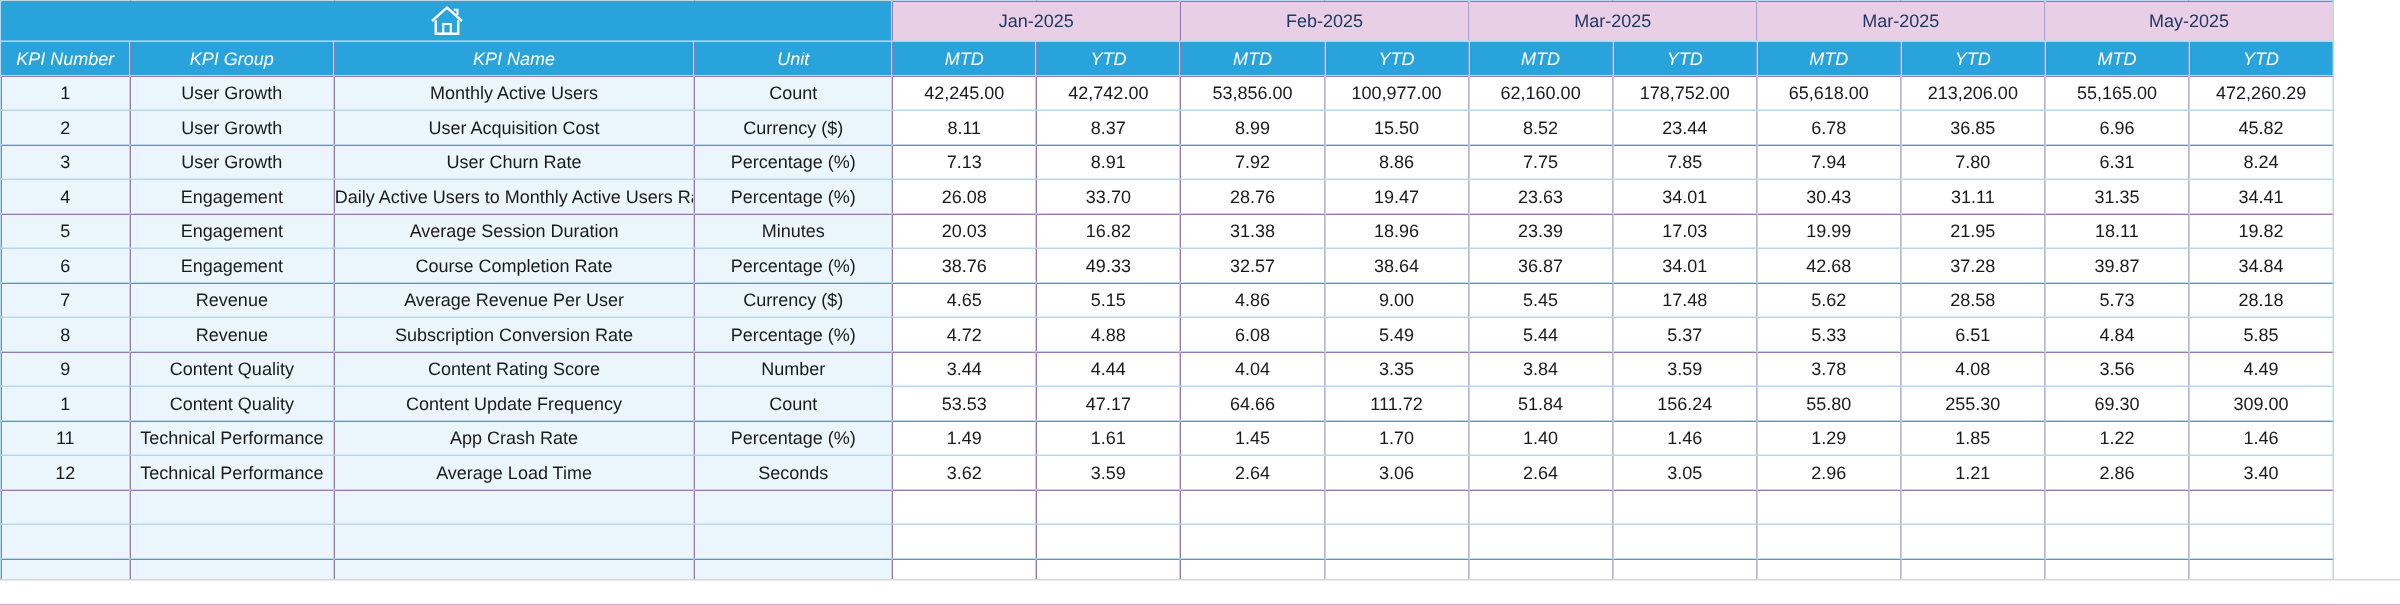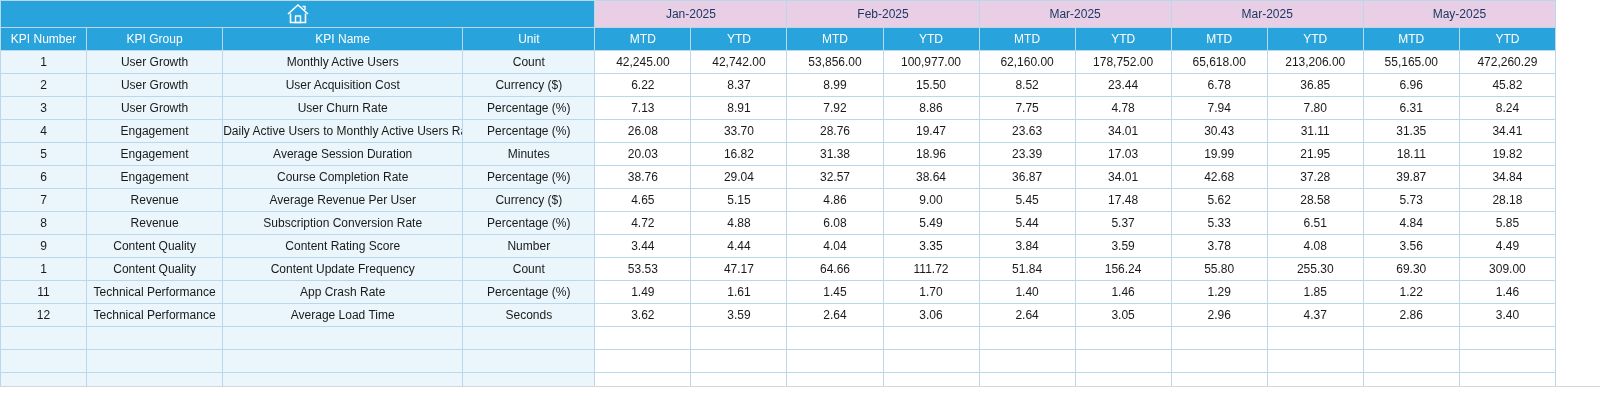--- a/index.html
+++ b/index.html
@@ -60,20 +60,21 @@
     height: 34px;
   }
   
   .hdr {
     background: #29a3dc;
     border: 1px solid #1f8fc4;
     color: #ffffff;
     font-weight: bold;
     font-size: 12px;
     height: 23px;
+    font-style: italic;
   }
   
   .body-row td {
     background: #eaf6fb;
     color: #1a1a1a;
     height: 23px;
   }
   .body-row td.num {
     background: #ffffff;
   }
@@ -179,42 +180,42 @@
           <td class="num">65,618.00</td>
           <td class="num">213,206.00</td>
           <td class="num">55,165.00</td>
           <td class="num">472,260.29</td>
         </tr>
         <tr class="body-row">
           <td>2</td>
           <td>User Growth</td>
           <td class="kpiname">User Acquisition Cost</td>
           <td>Currency ($)</td>
-          <td class="num">6.22</td>
+          <td class="num">8.11</td>
           <td class="num">8.37</td>
           <td class="num">8.99</td>
           <td class="num">15.50</td>
           <td class="num">8.52</td>
           <td class="num">23.44</td>
           <td class="num">6.78</td>
           <td class="num">36.85</td>
           <td class="num">6.96</td>
           <td class="num">45.82</td>
         </tr>
         <tr class="body-row">
           <td>3</td>
           <td>User Growth</td>
           <td class="kpiname">User Churn Rate</td>
           <td>Percentage (%)</td>
           <td class="num">7.13</td>
           <td class="num">8.91</td>
           <td class="num">7.92</td>
           <td class="num">8.86</td>
           <td class="num">7.75</td>
-          <td class="num">4.78</td>
+          <td class="num">7.85</td>
           <td class="num">7.94</td>
           <td class="num">7.80</td>
           <td class="num">6.31</td>
           <td class="num">8.24</td>
         </tr>
         <tr class="body-row">
           <td>4</td>
           <td>Engagement</td>
           <td class="kpiname">Daily Active Users to Monthly Active Users Rat</td>
           <td>Percentage (%)</td>
@@ -244,21 +245,21 @@
           <td class="num">21.95</td>
           <td class="num">18.11</td>
           <td class="num">19.82</td>
         </tr>
         <tr class="body-row">
           <td>6</td>
           <td>Engagement</td>
           <td class="kpiname">Course Completion Rate</td>
           <td>Percentage (%)</td>
           <td class="num">38.76</td>
-          <td class="num">29.04</td>
+          <td class="num">49.33</td>
           <td class="num">32.57</td>
           <td class="num">38.64</td>
           <td class="num">36.87</td>
           <td class="num">34.01</td>
           <td class="num">42.68</td>
           <td class="num">37.28</td>
           <td class="num">39.87</td>
           <td class="num">34.84</td>
         </tr>
         <tr class="body-row">
@@ -346,21 +347,21 @@
           <td>Technical Performance</td>
           <td class="kpiname">Average Load Time</td>
           <td>Seconds</td>
           <td class="num">3.62</td>
           <td class="num">3.59</td>
           <td class="num">2.64</td>
           <td class="num">3.06</td>
           <td class="num">2.64</td>
           <td class="num">3.05</td>
           <td class="num">2.96</td>
-          <td class="num">4.37</td>
+          <td class="num">1.21</td>
           <td class="num">2.86</td>
           <td class="num">3.40</td>
         </tr>
         <tr class="blank-row">
           <td>&nbsp;</td>
           <td>&nbsp;</td>
           <td>&nbsp;</td>
           <td>&nbsp;</td>
           <td class="num">&nbsp;</td>
           <td class="num">&nbsp;</td>

